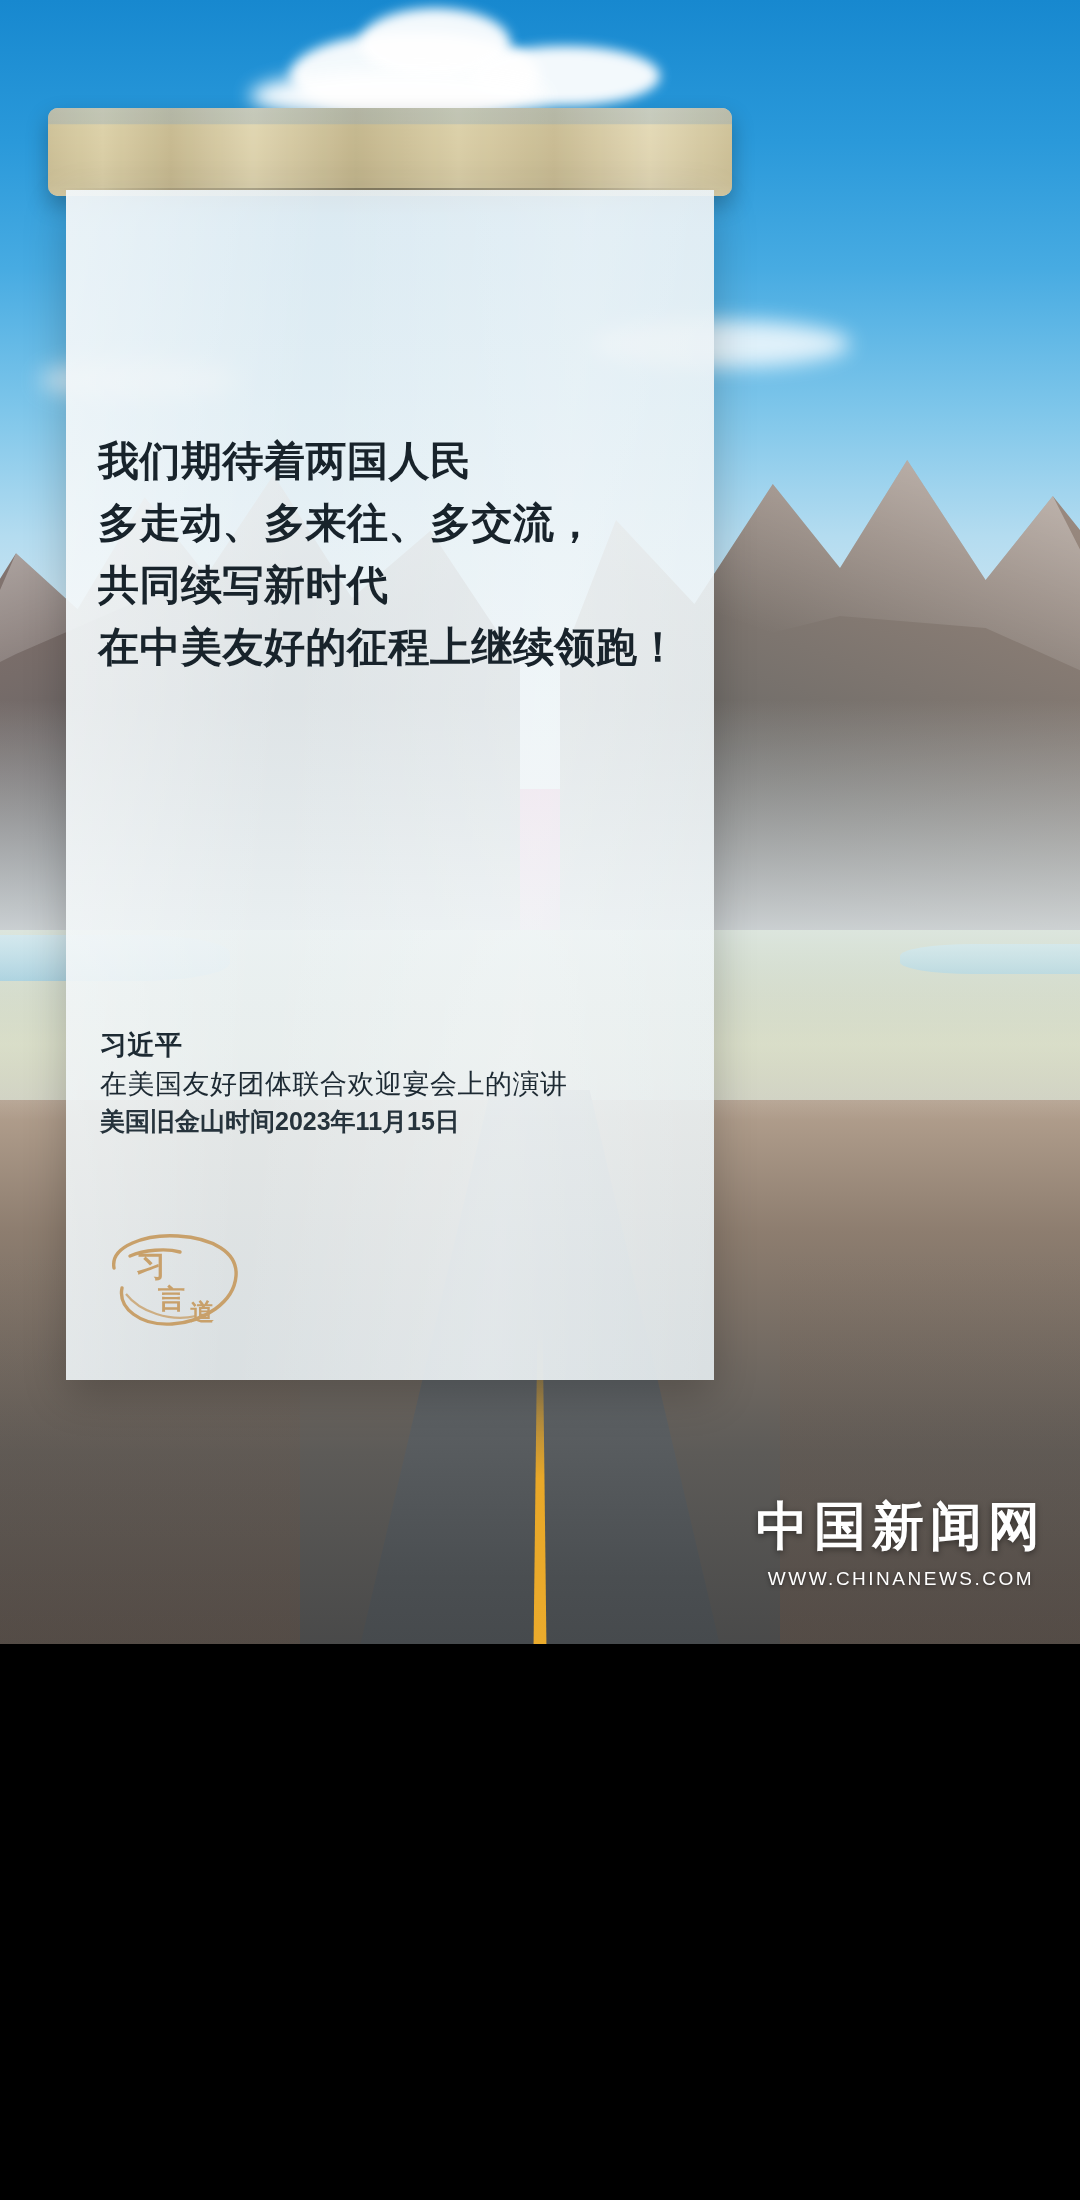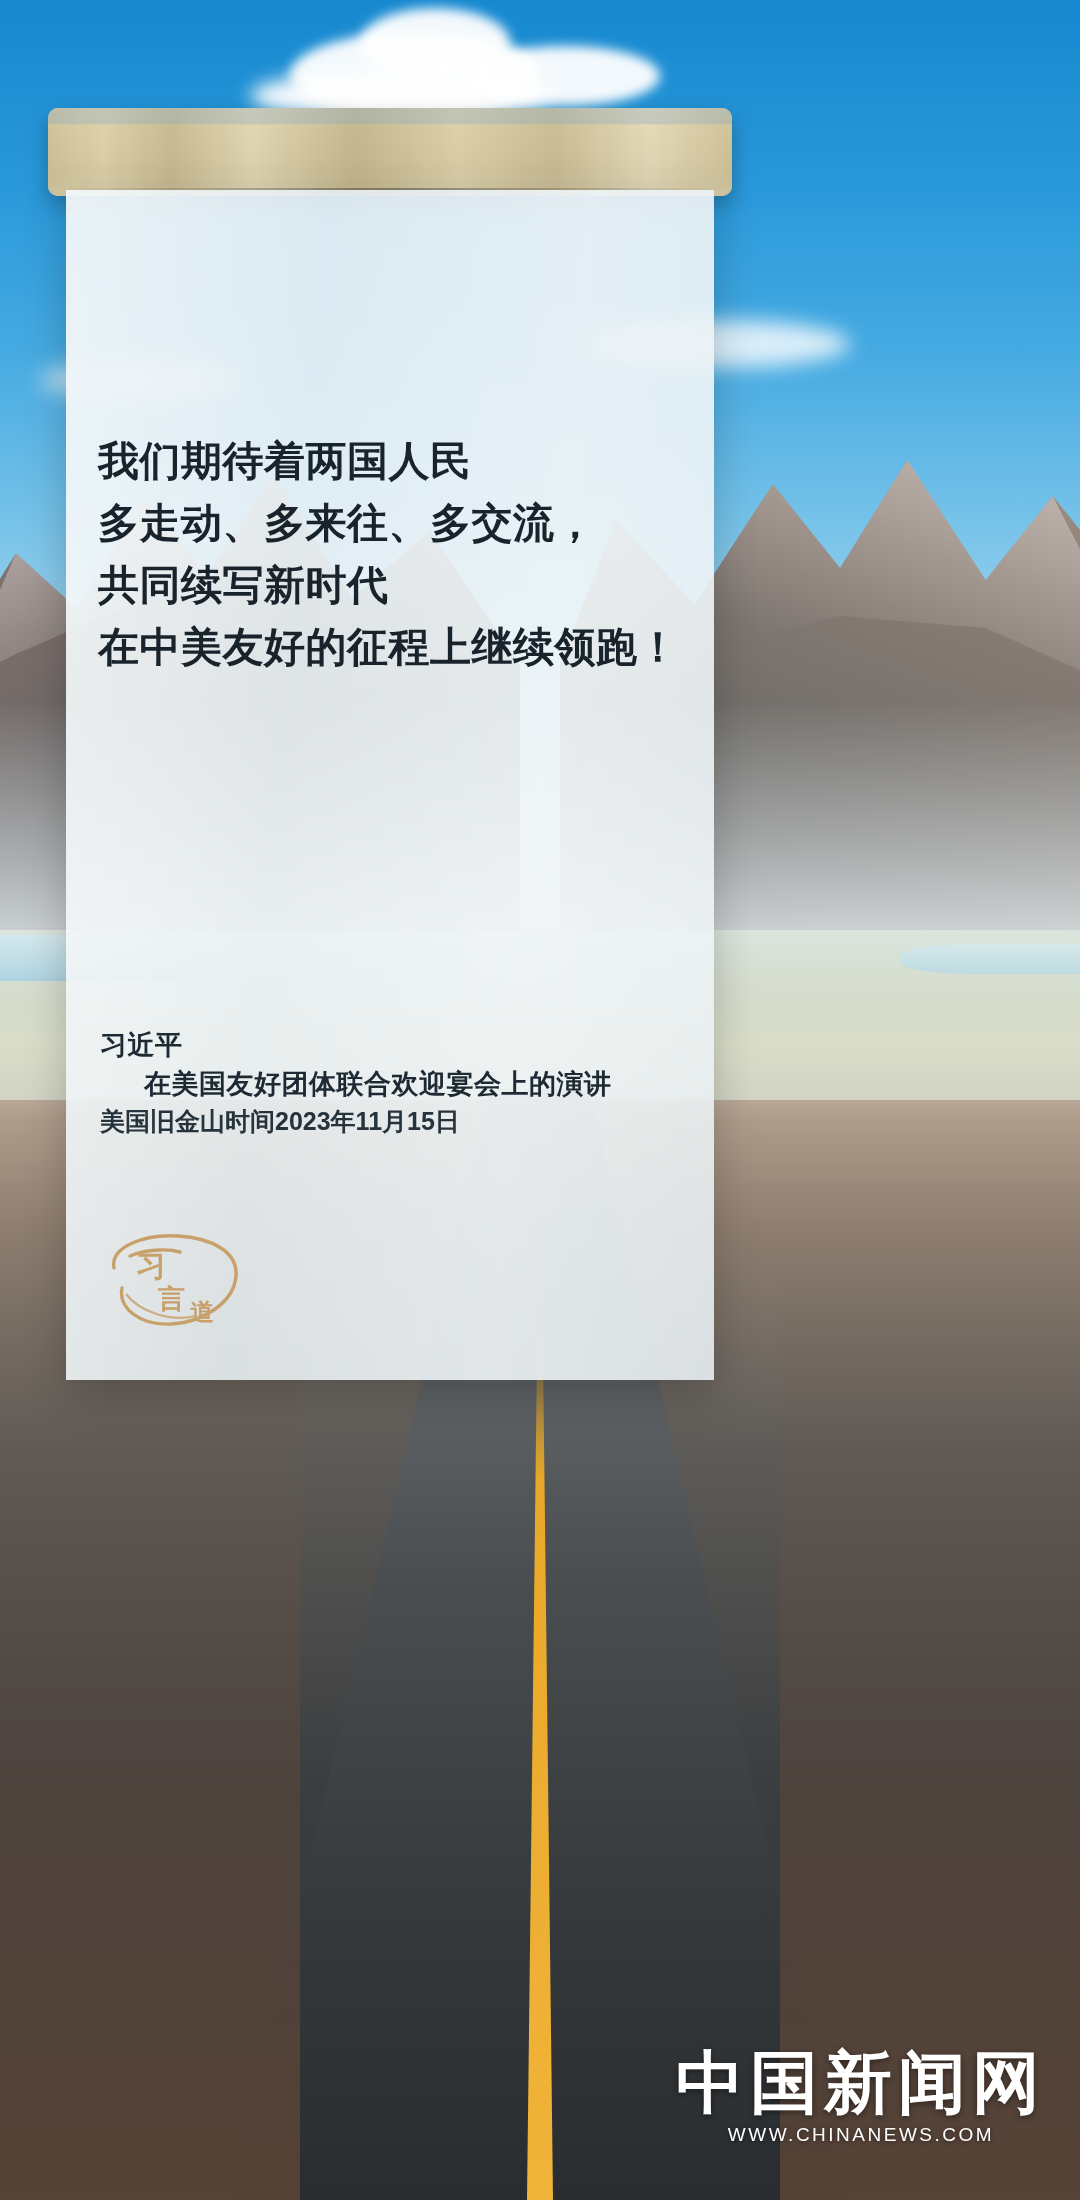--- a/index.html
+++ b/index.html
@@ -6,21 +6,21 @@
     margin: 0;
     padding: 0;
     background: #000;
   }
   body {
     font-family: "Liberation Sans", "DejaVu Sans", sans-serif;
   }
   .poster {
     position: relative;
     width: 1080px;
-    height: 2200px;
+    height: 1644px;
     overflow: hidden;
     background: #ec4899;
   }
 
   
   .bg {
     position: absolute;
     inset: 0;
   }
   .bg-sky {
@@ -243,24 +243,23 @@
     color: #1d2a33;
   }
   .attrib-name {
     font-size: 27px;
     font-weight: 700;
     line-height: 38px;
     letter-spacing: .5px;
   }
   .attrib-title {
     font-size: 27px;
-    font-weight: 700;
+    font-weight: 400;
     line-height: 40px;
     letter-spacing: .5px;
-    margin-left: 44px;
   }
   .attrib-date {
     font-size: 25px;
     font-weight: 600;
     line-height: 34px;
     color: #26333c;
   }
 
   
   .seal {
@@ -275,21 +274,21 @@
   
   .brand {
     position: absolute;
     right: 34px;
     bottom: 54px;
     text-align: center;
     color: #ffffff;
   }
   .brand-cn {
     font-family: "Liberation Serif", "DejaVu Serif", serif;
-    font-size: 68px;
+    font-size: 52px;
     font-weight: 700;
     letter-spacing: 6px;
     line-height: 58px;
     text-shadow: 0 2px 6px rgba(0,0,0,.45);
   }
   .brand-url {
     font-size: 19px;
     letter-spacing: 2.5px;
     margin-top: 12px;
     text-shadow: 0 1px 4px rgba(0,0,0,.5);

